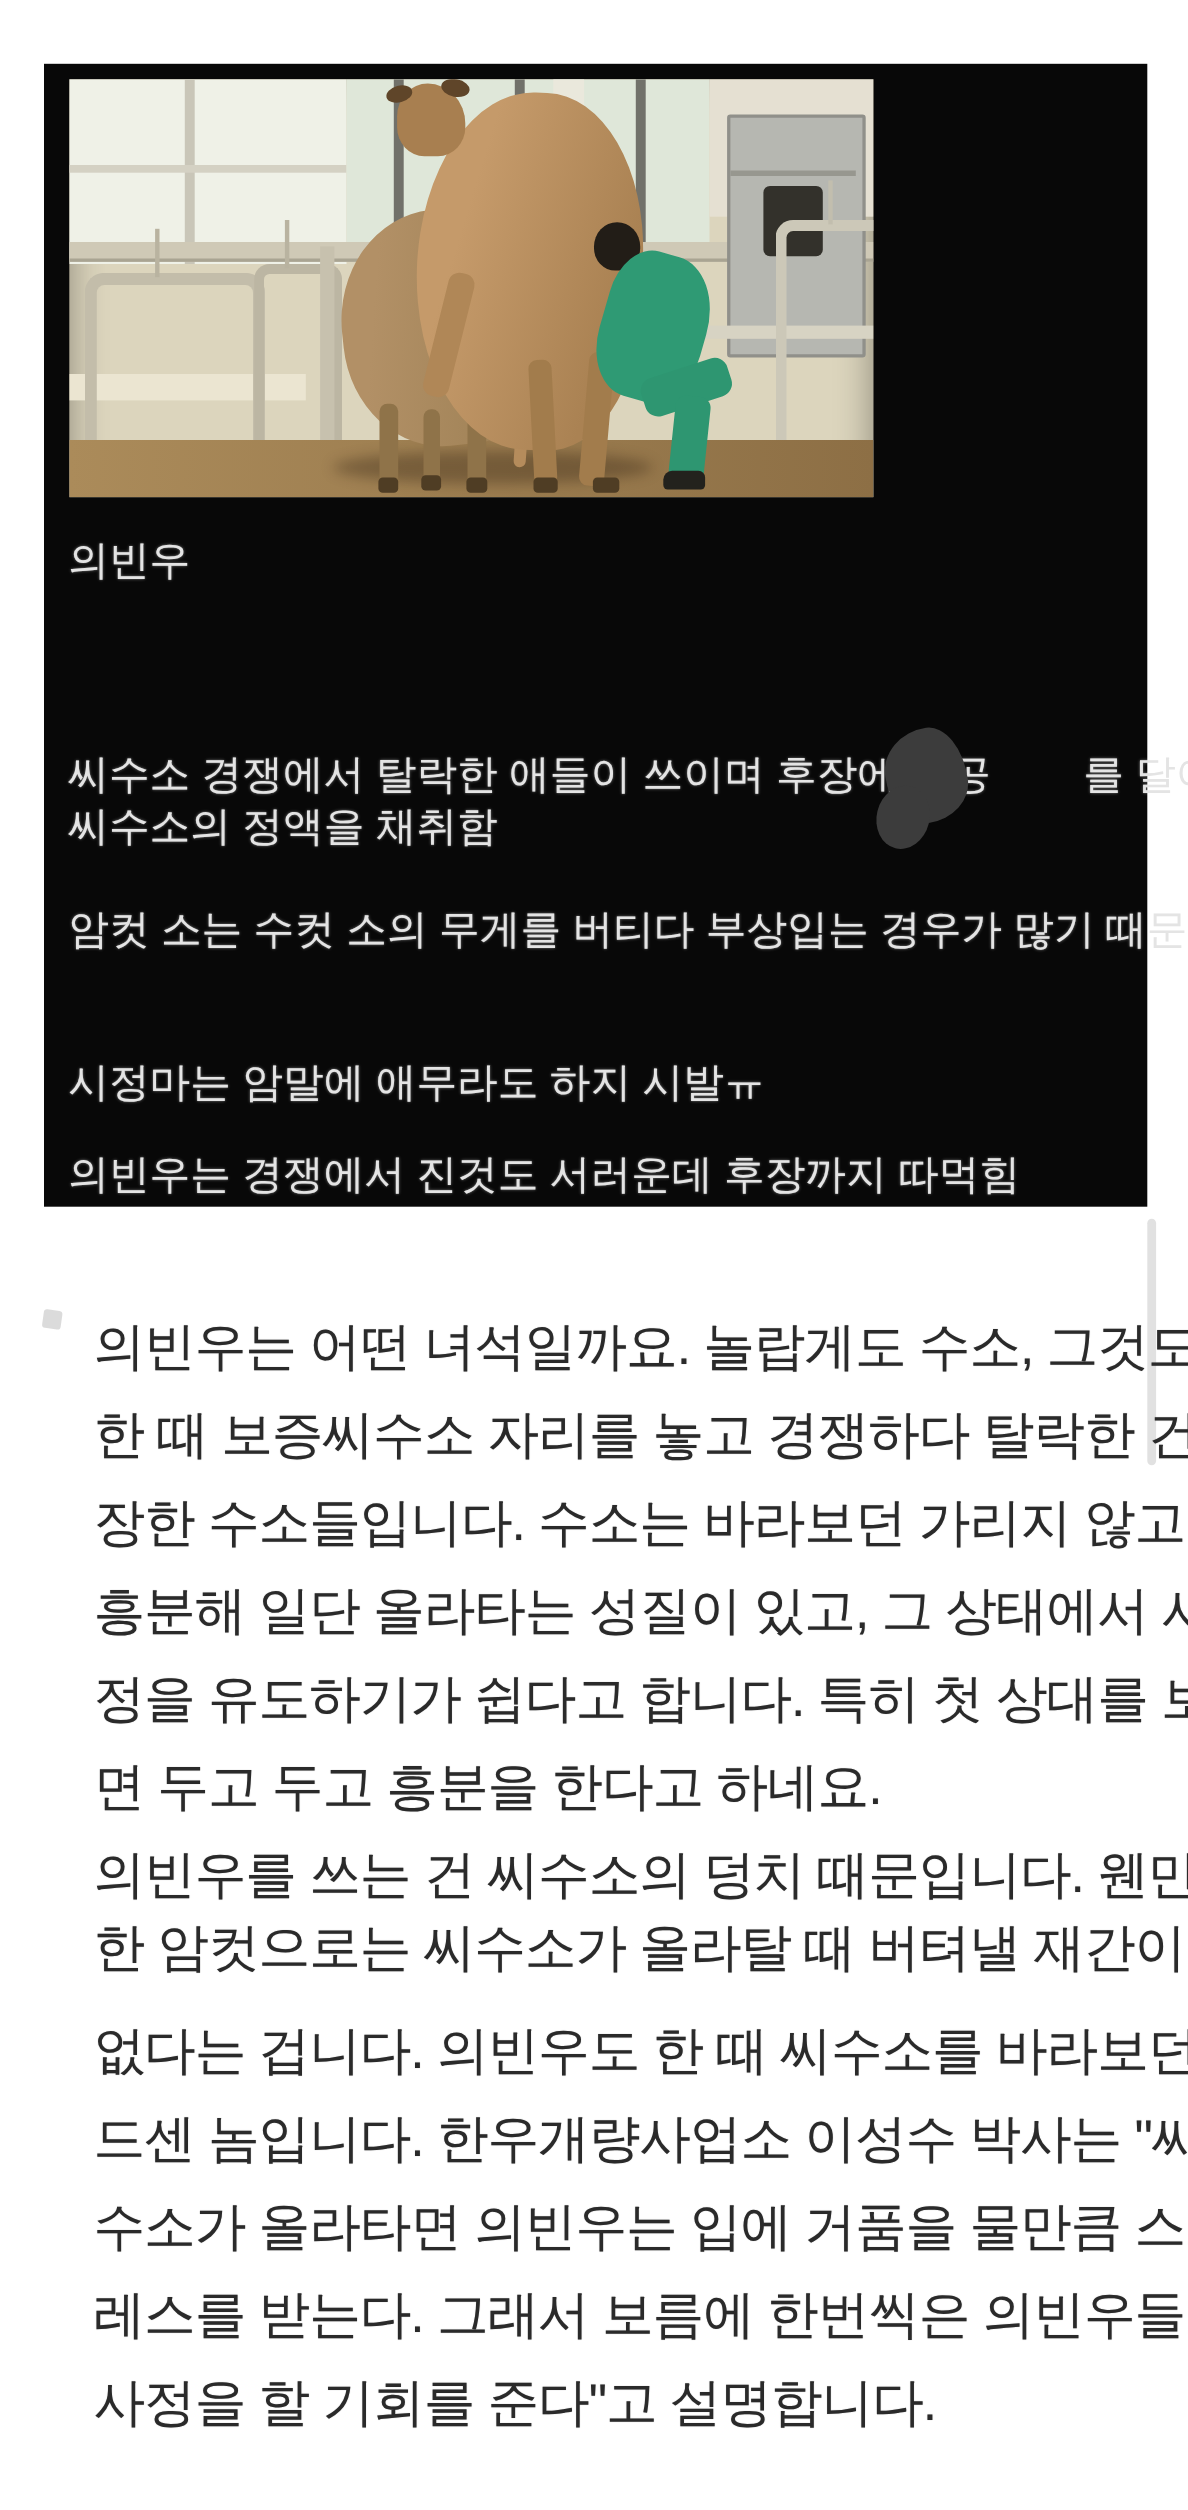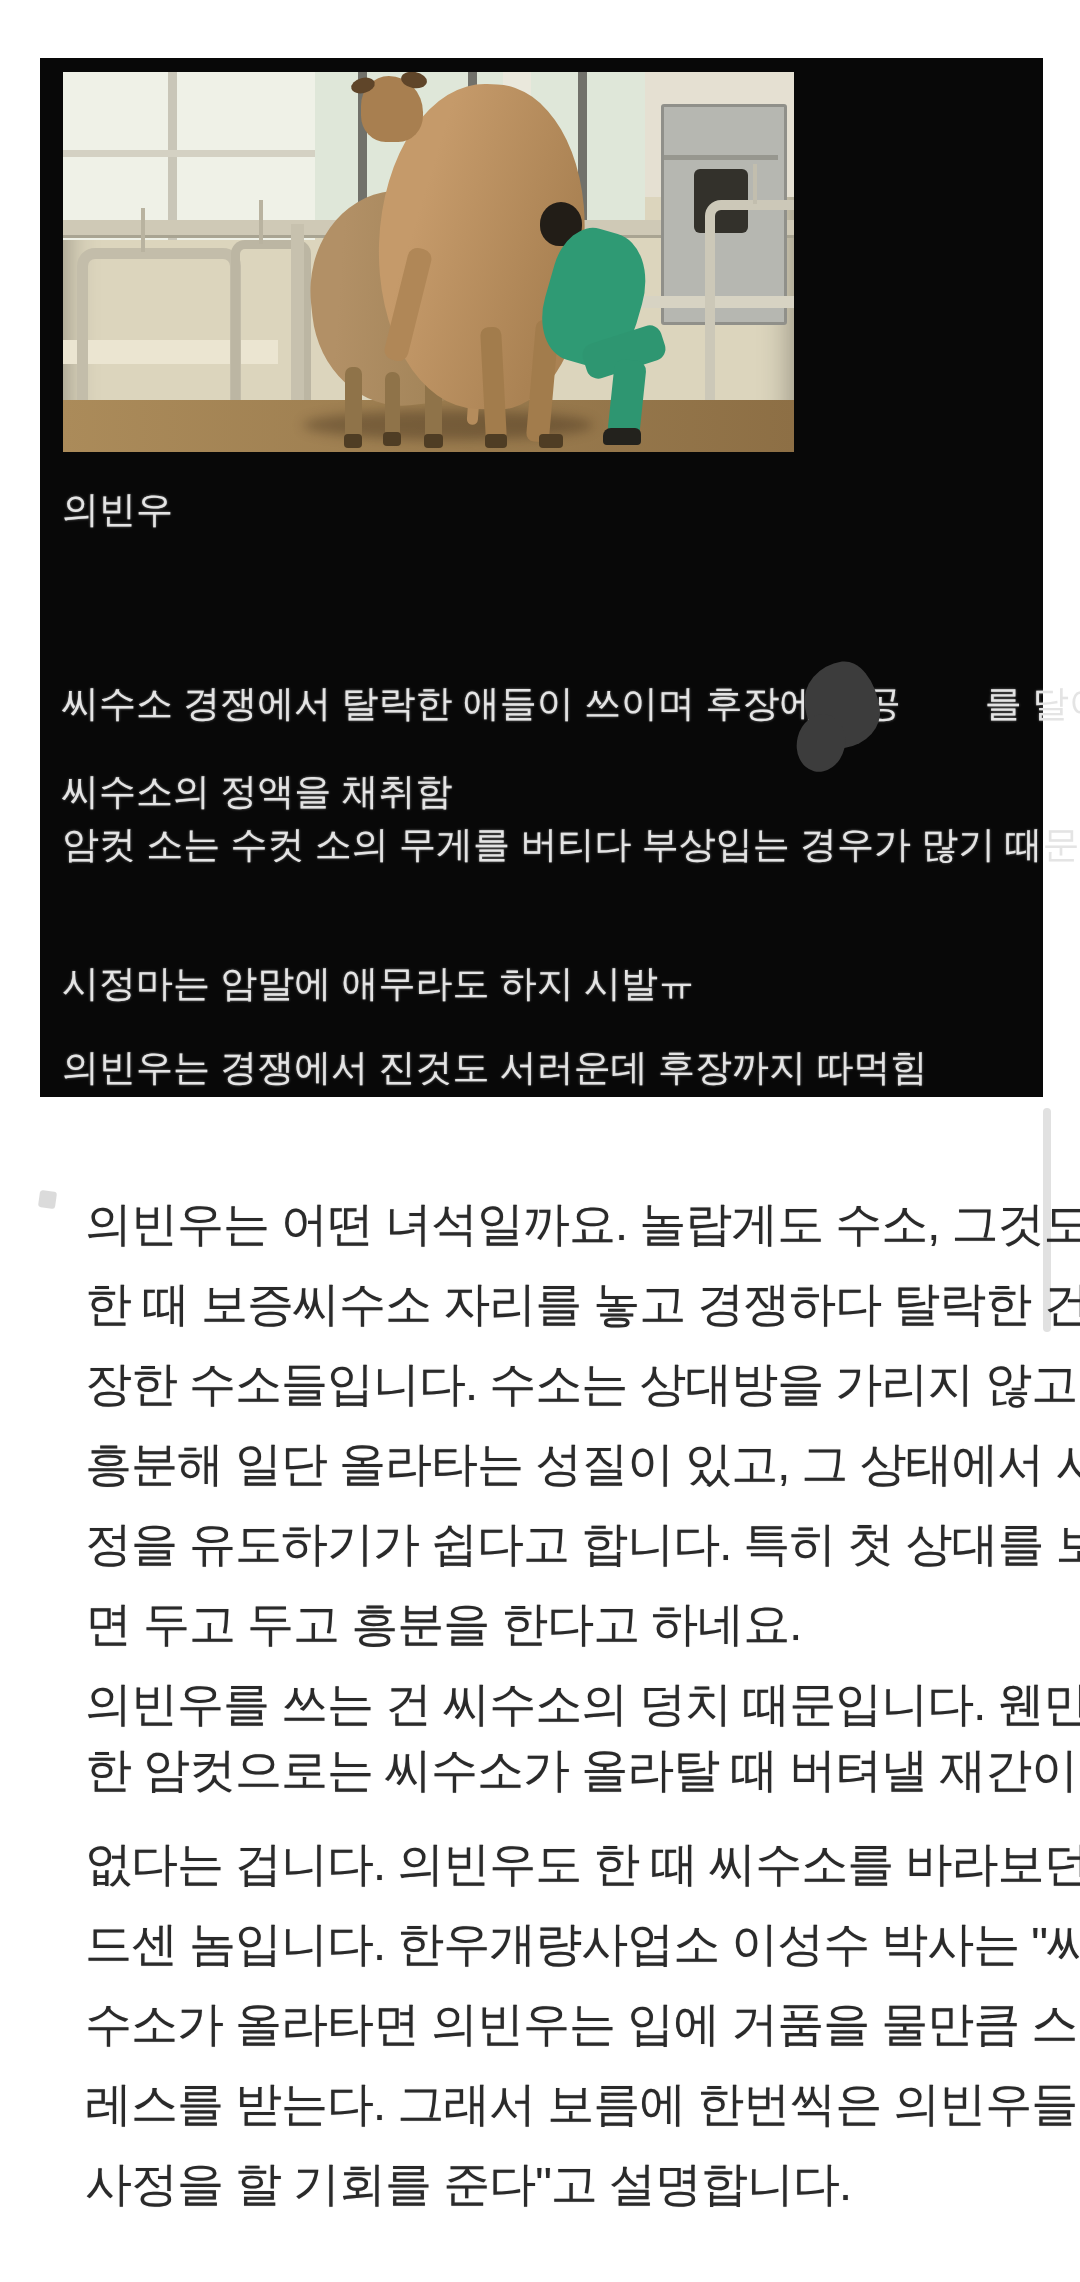--- a/index.html
+++ b/index.html
@@ -4,21 +4,21 @@
 <style>
   html,body{margin:0;padding:0;background:#ffffff;}
   .screen{position:relative;width:1080px;height:2282px;background:#ffffff;overflow:hidden;
           font-family:"Liberation Sans","DejaVu Sans",sans-serif;}
 
   
   .meme{position:absolute;left:40px;top:58px;width:1003px;height:1039px;background:#080808;}
   .cap{position:absolute;left:22px;height:48px;line-height:48px;white-space:nowrap;
        font-size:37px;color:#e4e4e4;letter-spacing:0px;
        text-shadow:0 0 3px rgba(255,255,255,.40),0 0 1px rgba(255,255,255,.35);}
-  .cap-t1{top:428px;} .cap-t2{top:521px;} .cap-t3{top:622px;} .cap-t4{top:710px;}
+  .cap-t1{top:428px;} .cap-t2{top:521px;} .cap-t3{top:622px;} .cap-t4{top:670px;}
   .cap-t5{top:763px;} .cap-t6{top:811px;} .cap-t7{top:902px;} .cap-t8{top:986px;}
   .censor-gap{display:inline-block;width:84px;height:1px;}
   .blob{position:absolute;left:765px;top:604px;width:74px;height:86px;background:#3c3c3c;
         border-radius:58% 42% 55% 45% / 45% 60% 40% 55%;transform:rotate(-8deg);}
   .blob2{position:absolute;left:757px;top:656px;width:48px;height:58px;background:#3c3c3c;
         border-radius:50%;transform:rotate(14deg);}
 
   
   .photo{position:absolute;left:23px;top:14px;width:731px;height:380px;background:#dcd5bd;
          overflow:hidden;box-shadow:inset 0 0 34px rgba(0,0,0,.38);}
@@ -148,21 +148,21 @@
     <div class="blob"></div>
     <div class="blob2"></div>
   </section>
 
   <section>
     <div class="smudge"></div>
     <div class="scroll-thumb"></div>
 
     <div class="article-line" style="top:1184px">의빈우는 어떤 녀석일까요. 놀랍게도 수소, 그것도</div>
     <div class="article-line" style="top:1264px">한 때 보증씨수소 자리를 놓고 경쟁하다 탈락한 건</div>
-    <div class="article-line" style="top:1344px">장한 수소들입니다. 수소는 상대방을 가리지 않고</div>
+    <div class="article-line" style="top:1344px">장한 수소들입니다. 수소는 바라보던 가리지 않고</div>
     <div class="article-line" style="top:1424px">흥분해 일단 올라타는 성질이 있고, 그 상태에서 사</div>
     <div class="article-line" style="top:1504px">정을 유도하기가 쉽다고 합니다. 특히 첫 상대를 보</div>
     <div class="article-line" style="top:1584px">면 두고 두고 흥분을 한다고 하네요.</div>
     <div class="article-line" style="top:1664px">의빈우를 쓰는 건 씨수소의 덩치 때문입니다. 웬만</div>
     <div class="article-line" style="top:1730px">한 암컷으로는 씨수소가 올라탈 때 버텨낼 재간이</div>
     <div class="article-line" style="top:1824px">없다는 겁니다. 의빈우도 한 때 씨수소를 바라보던</div>
     <div class="article-line" style="top:1904px">드센 놈입니다. 한우개량사업소 이성수 박사는 "씨</div>
     <div class="article-line" style="top:1984px">수소가 올라타면 의빈우는 입에 거품을 물만큼 스트</div>
     <div class="article-line" style="top:2064px">레스를 받는다. 그래서 보름에 한번씩은 의빈우들도</div>
     <div class="article-line" style="top:2144px">사정을 할 기회를 준다"고 설명합니다.</div>

